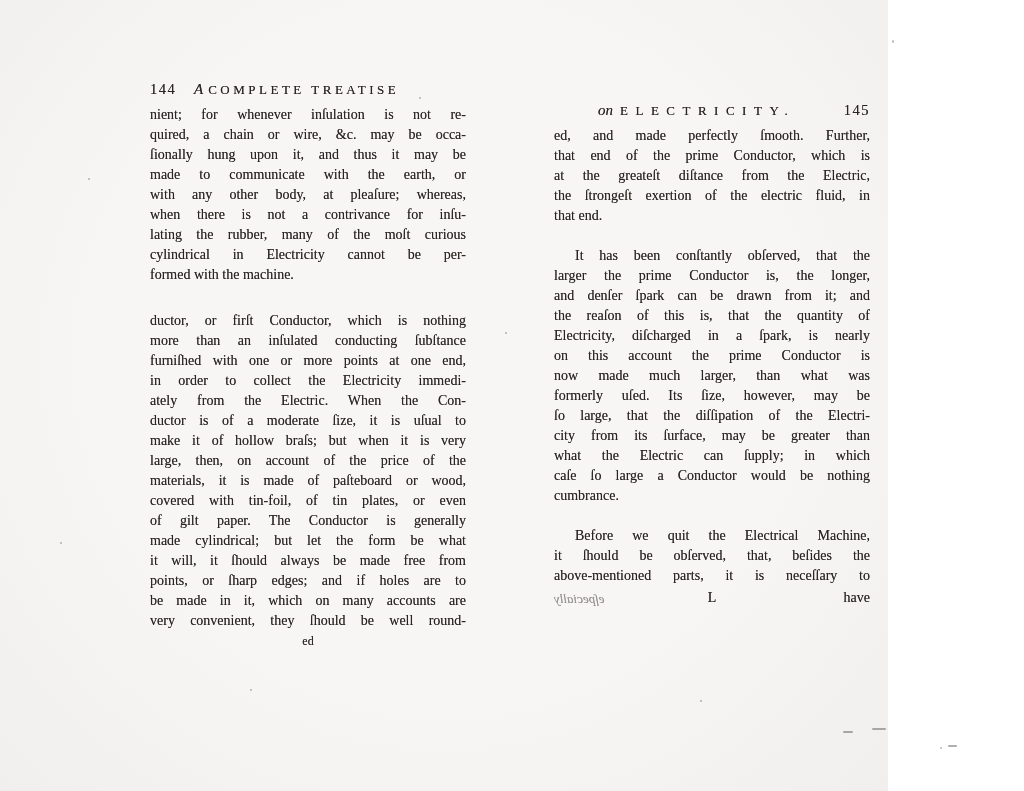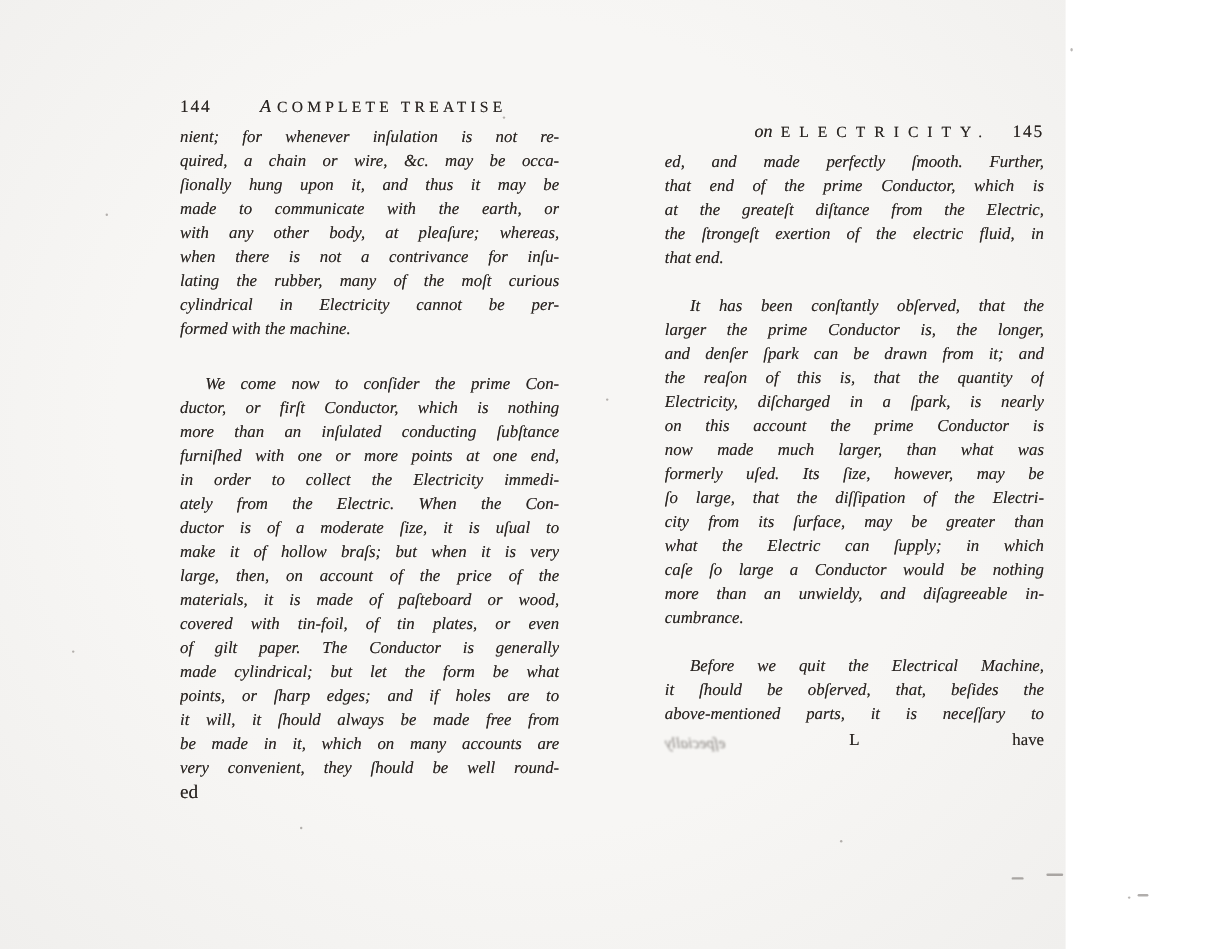--- a/index.html
+++ b/index.html
@@ -18,44 +18,44 @@
 
   
   .running-head {
     display: grid; grid-template-columns: 44px 1fr 44px;
     align-items: baseline; height: 20px; margin-bottom: 5px;
     text-shadow: 0 0 0.5px rgba(42,37,34,0.65);
   }
   .folio { font-size: 14.5px; letter-spacing: 1.5px; }
   .page-left  .folio { grid-column: 1; text-align: left; }
   .page-right .folio { grid-column: 3; text-align: right; }
-  .rh-title { grid-column: 2; text-align: right; white-space: nowrap; }
+  .rh-title { grid-column: 2; text-align: left; white-space: nowrap; }
   .rh-lead { font-style: italic; font-size: 15px; }
   .caps { font-size: 13px; }
   .caps-left  { letter-spacing: 3.5px; margin-left: 5px; }
   .caps-right { letter-spacing: 7.5px; margin-left: 7px; }
 
   
   .body-text {
     font-size: 14px; line-height: 20px;
     text-shadow: 0 0 0.55px rgba(42,37,34,0.6);
   }
-  .paragraph { margin: 0; font-style: italic; }
+  .paragraph { margin: 0; }
   .page-left  .paragraph + .paragraph { margin-top: 26px; }
   .page-right .paragraph + .paragraph { margin-top: 20px; }
   .line {
     height: 20px; overflow: hidden;
     text-align: justify; text-align-last: justify;
     hyphens: none;
   }
   .line.indent { padding-left: 21px; }
   .line.last { text-align-last: left; }
 
-  .catchword-row { height: 20px; line-height: 20px; font-size: 16px;
-    text-align: left; text-shadow: 0 0 0.55px rgba(42,37,34,0.6); }
+  .catchword-row { height: 20px; line-height: 20px; font-size: 12px;
+    text-align: center; text-shadow: 0 0 0.55px rgba(42,37,34,0.6); }
 
   .footer-row { position: relative; height: 20px; line-height: 20px;
     font-size: 14px; margin-top: 2px; text-shadow: 0 0 0.55px rgba(42,37,34,0.6); }
   .show-through {
     position: absolute; left: 0; top: 1px; display: inline-block;
     transform: scaleX(-1); filter: blur(0.7px); opacity: 0.55;
     font-style: italic; color: #4a443f; font-size: 13px;
   }
   .signature { position: absolute; left: 0; right: 0; text-align: center; }
   .catchword-right { position: absolute; right: 0; }
@@ -80,35 +80,34 @@
           <div class="line">quired, a chain or wire, &amp;c. may be occa-</div>
           <div class="line">ſionally hung upon it, and thus it may be</div>
           <div class="line">made to communicate with the earth, or</div>
           <div class="line">with any other body, at pleaſure; whereas,</div>
           <div class="line">when there is not a contrivance for inſu-</div>
           <div class="line">lating the rubber, many of the moſt curious</div>
           <div class="line">cylindrical in Electricity cannot be per-</div>
           <div class="line last">formed with the machine.</div>
         </div>
         <div class="paragraph">
-          <div class="line indent">We come now to conſider the prime Con-</div>
           <div class="line">ductor, or firſt Conductor, which is nothing</div>
           <div class="line">more than an inſulated conducting ſubſtance</div>
           <div class="line">furniſhed with one or more points at one end,</div>
           <div class="line">in order to collect the Electricity immedi-</div>
           <div class="line">ately from the Electric. When the Con-</div>
           <div class="line">ductor is of a moderate ſize, it is uſual to</div>
           <div class="line">make it of hollow braſs; but when it is very</div>
           <div class="line">large, then, on account of the price of the</div>
           <div class="line">materials, it is made of paſteboard or wood,</div>
           <div class="line">covered with tin-foil, of tin plates, or even</div>
           <div class="line">of gilt paper. The Conductor is generally</div>
           <div class="line">made cylindrical; but let the form be what</div>
+          <div class="line">it will, it ſhould always be made free from</div>
           <div class="line">points, or ſharp edges; and if holes are to</div>
-          <div class="line">it will, it ſhould always be made free from</div>
           <div class="line">be made in it, which on many accounts are</div>
           <div class="line">very convenient, they ſhould be well round-</div>
         </div>
       </div>
     <div class="catchword-row">
       <span class="catchword">ed</span>
     </div>
   </div>
 
   <div class="page page-right">
@@ -130,21 +129,20 @@
           <div class="line">and denſer ſpark can be drawn from it; and</div>
           <div class="line">the reaſon of this is, that the quantity of</div>
           <div class="line">Electricity, diſcharged in a ſpark, is nearly</div>
           <div class="line">on this account the prime Conductor is</div>
           <div class="line">now made much larger, than what was</div>
           <div class="line">formerly uſed. Its ſize, however, may be</div>
           <div class="line">ſo large, that the diſſipation of the Electri-</div>
           <div class="line">city from its ſurface, may be greater than</div>
           <div class="line">what the Electric can ſupply; in which</div>
           <div class="line">caſe ſo large a Conductor would be nothing</div>
-          <div class="line">more than an unwieldy, and diſagreeable in-</div>
           <div class="line last">cumbrance.</div>
         </div>
         <div class="paragraph">
           <div class="line indent">Before we quit the Electrical Machine,</div>
           <div class="line">it ſhould be obſerved, that, beſides the</div>
           <div class="line">above-mentioned parts, it is neceſſary to</div>
         </div>
       </div>
     <div class="footer-row">
       <span class="show-through">eſpecially</span>

